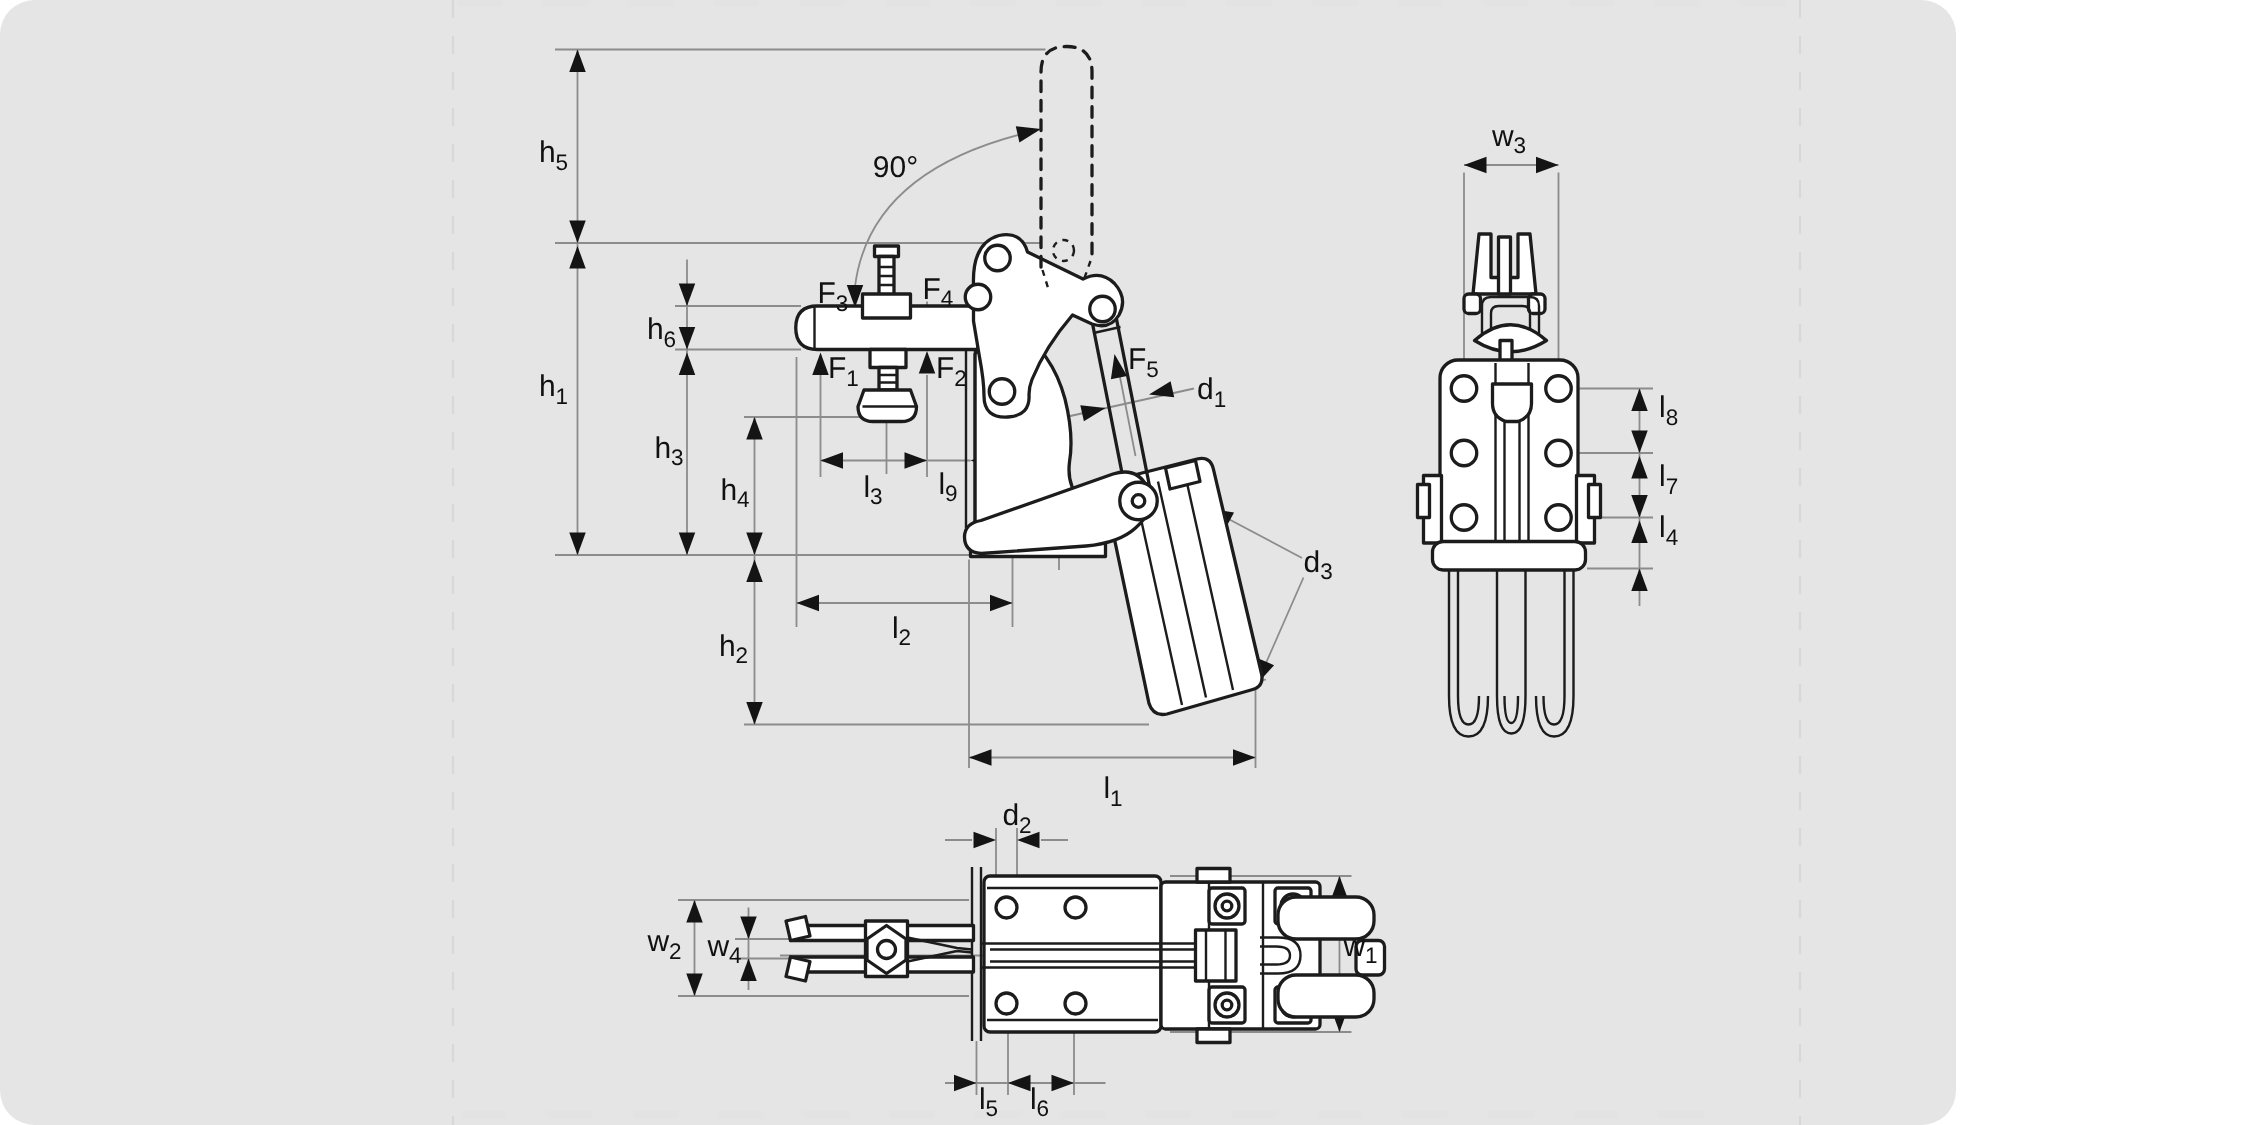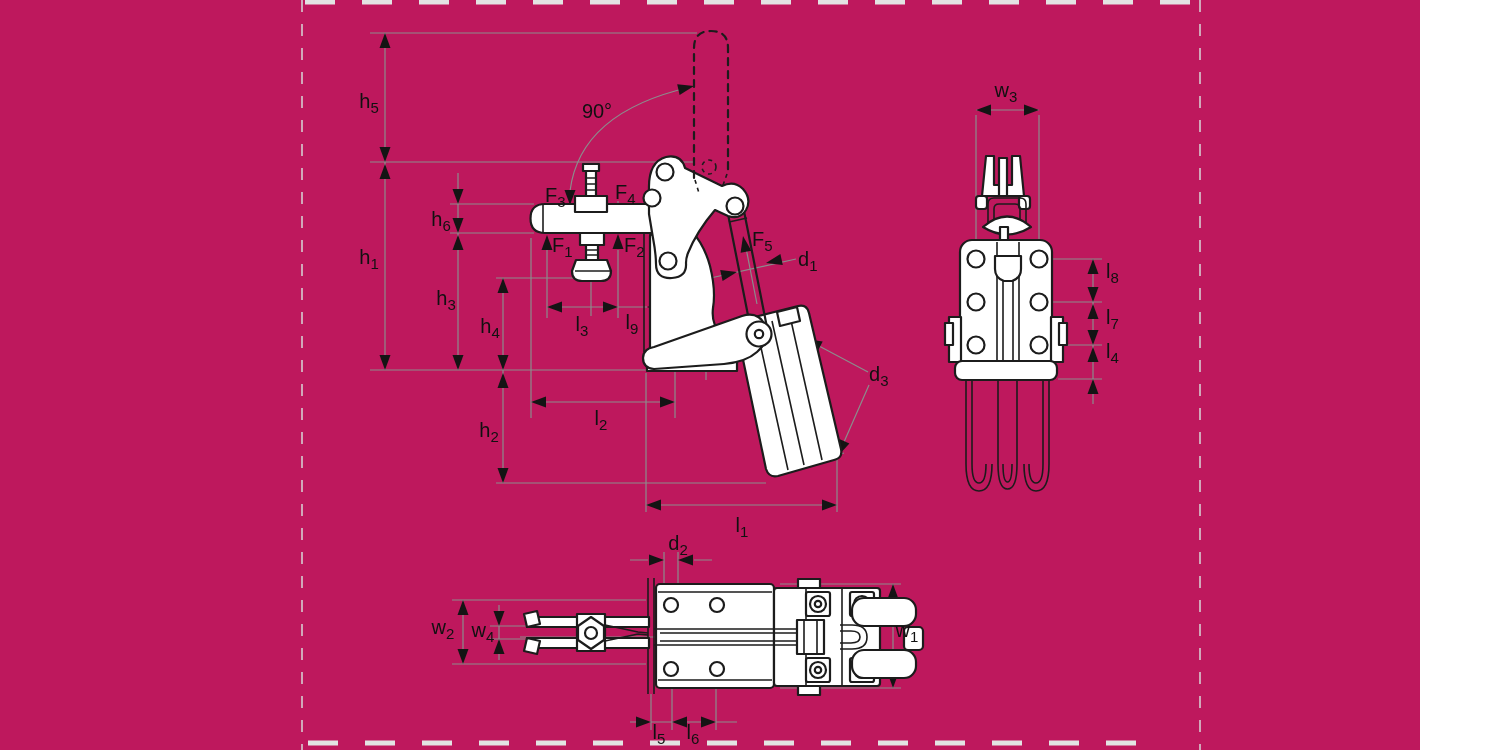--- a/index.html
+++ b/index.html
@@ -1,20 +1,20 @@
 <!DOCTYPE html>
 <html style="--line: #1c1c1c; --dim: #8c8c8c; --arrow: #141414; --text: #111111; --tile: #e3e3e3; --border: #d8d8d8;"><head>
 <meta charset="utf-8">
 <style>
   :root{
     --line:#1c1c1c; --dim:#8c8c8c; --arrow:#141414; --text:#111111;
     --tile:#e3e3e3; --border:#d8d8d8;
   }
   html,body{margin:0;padding:0;background:#ffffff;}
-  .stage{width:1420px;height:750px;position:relative;background:#be185d;overflow:hidden;}
+  .stage{width:1304px;height:750px;position:relative;background:#e5e5e5;overflow:hidden;border-radius:23px;}
   svg{display:block}
   .p{stroke:var(--line);stroke-width:2.2;fill:none;stroke-linejoin:round;stroke-linecap:round}
   .pf{stroke:var(--line);stroke-width:2.2;fill:#ffffff;stroke-linejoin:round}
   .pt{stroke:var(--line);stroke-width:1.6;fill:none}
   .d{stroke:var(--dim);stroke-width:1.2;fill:none}
   .a{fill:var(--arrow);stroke:none}
   .dash{stroke-dasharray:7 6}
   .dash2{stroke-dasharray:4 4}
   .tiles{stroke:var(--tile);stroke-width:5;fill:none;stroke-dasharray:30 27}
   .bord{stroke:var(--border);stroke-width:1.5;fill:none;stroke-dasharray:12 12}

